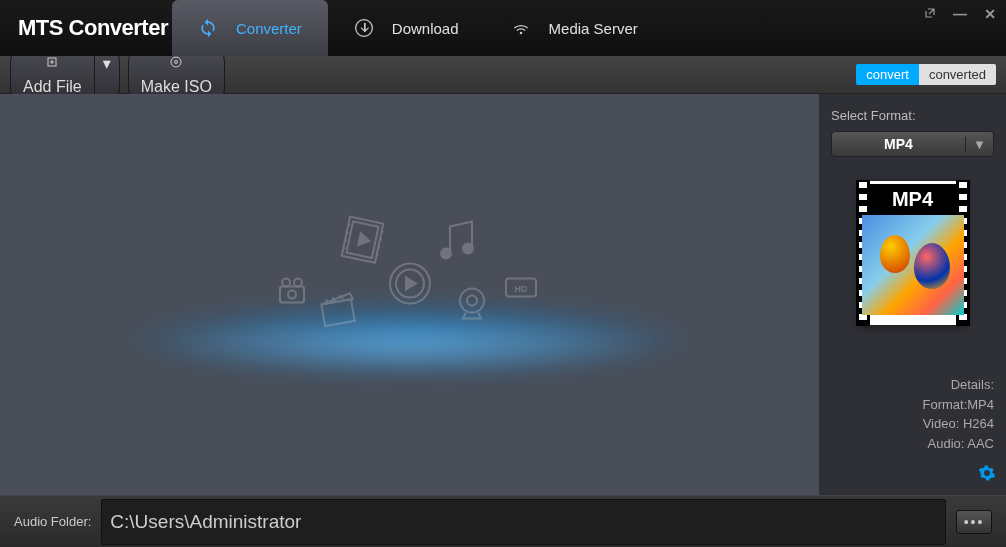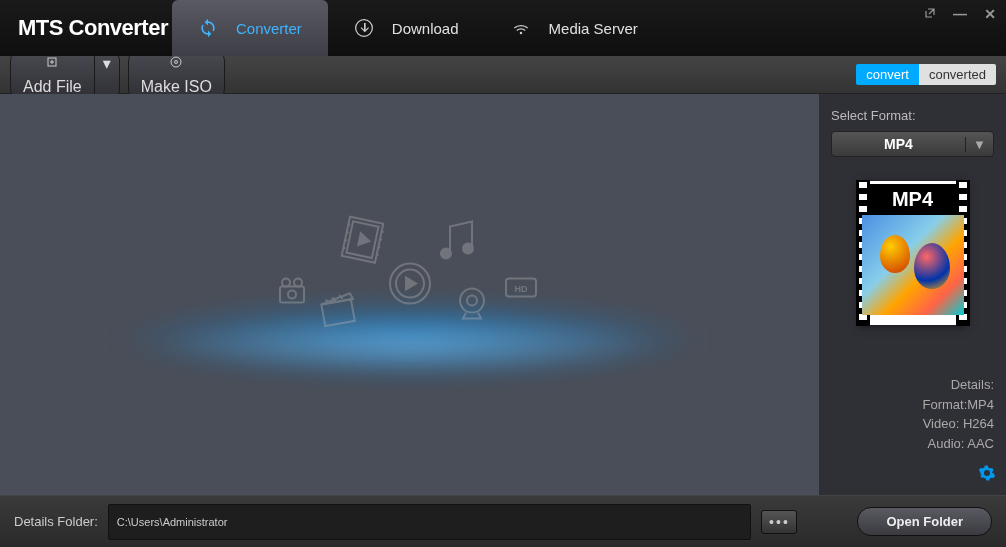--- a/index.html
+++ b/index.html
@@ -40,21 +40,21 @@
 .format-preview-body { position: relative; height: 100px; background: linear-gradient(135deg, #4a90e2 0%, #87ceeb 40%, #ffa500 60%, #ff6347 80%, #00ced1 100%); overflow: hidden; }
 .filmstrip { position: absolute; left: -6px; top: -4px; bottom: -4px; width: 14px; background: #000; }
 .filmstrip.right { left: auto; right: -6px; }
 .filmstrip::before { content: ''; position: absolute; inset: 2px 3px; background: repeating-linear-gradient(to bottom, #fff 0 6px, #000 6px 12px); }
 .balloon { position: absolute; border-radius: 50% 50% 50% 50% / 55% 55% 45% 45%; }
 .details { margin-top: 50px; line-height: 1.5; font-size: 13px; color: #aaa; text-align: right; }
 .gear { position: absolute; right: 10px; bottom: 8px; color: #0099ee; font-size: 18px; cursor: pointer; }
 
 .footer { height: 52px; background: linear-gradient(to bottom, #3a3a3a, #2a2a2a); display: flex; align-items: center; padding: 0 14px; gap: 10px; border-top: 1px solid #444; }
 .footer-label { color: #ccc; font-size: 13px; }
-.footer-input { flex: 1; background: #1e1e1e; border: 1px solid #111; color: #ccc; padding: 11px 8px; font-size: 11px; border-radius: 2px; }
+.footer-input { flex: 1; background: #1e1e1e; border: 1px solid #111; color: #ccc; padding: 11px 8px; font-size: 19px; border-radius: 2px; }
 .browse-btn { background: linear-gradient(to bottom, #555, #333); border: 1px solid #111; border-radius: 3px; color: #ccc; width: 36px; height: 24px; font-size: 14px; cursor: pointer; letter-spacing: 2px; }
 .open-folder-btn { background: linear-gradient(to bottom, #5a5a62, #3a3a40); border: 1px solid #111; border-radius: 14px; color: #eee; font-weight: bold; font-size: 13px; padding: 6px 28px; cursor: pointer; margin-left: 50px; }
 </style>
 </head>
 <body>
 
 <div class="titlebar">
   <div class="app-title">MTS Converter</div>
   <div class="tabs">
     <div class="tab active">
@@ -194,17 +194,16 @@
     </div>
     <div class="gear">
       <svg width="18" height="18" viewBox="0 0 24 24">
           <path fill="#0099ee" d="M12 8a4 4 0 100 8 4 4 0 000-8zm9 4c0 .6 0 1.2-.1 1.7l2 1.6-2 3.4-2.4-.8c-.9.7-1.9 1.3-3 1.6l-.5 2.5h-4l-.5-2.5c-1.1-.3-2.1-.9-3-1.6l-2.4.8-2-3.4 2-1.6C3 13.2 3 12.6 3 12s0-1.2.1-1.7l-2-1.6 2-3.4 2.4.8c.9-.7 1.9-1.3 3-1.6L9 2h4l.5 2.5c1.1.3 2.1.9 3 1.6l2.4-.8 2 3.4-2 1.6c.1.5.1 1.1.1 1.7z"></path>
         </svg>
     </div>
   </div>
 </div>
 
 <div class="footer">
-  <div class="footer-label">Details Folder:</div>
+  <div class="footer-label">Audio Folder:</div>
   <input class="footer-input" value="C:\Users\Administrator" style="">
   <button class="browse-btn">•••</button>
-  <button class="open-folder-btn">Open Folder</button>
 </div>
 
 </body></html>

